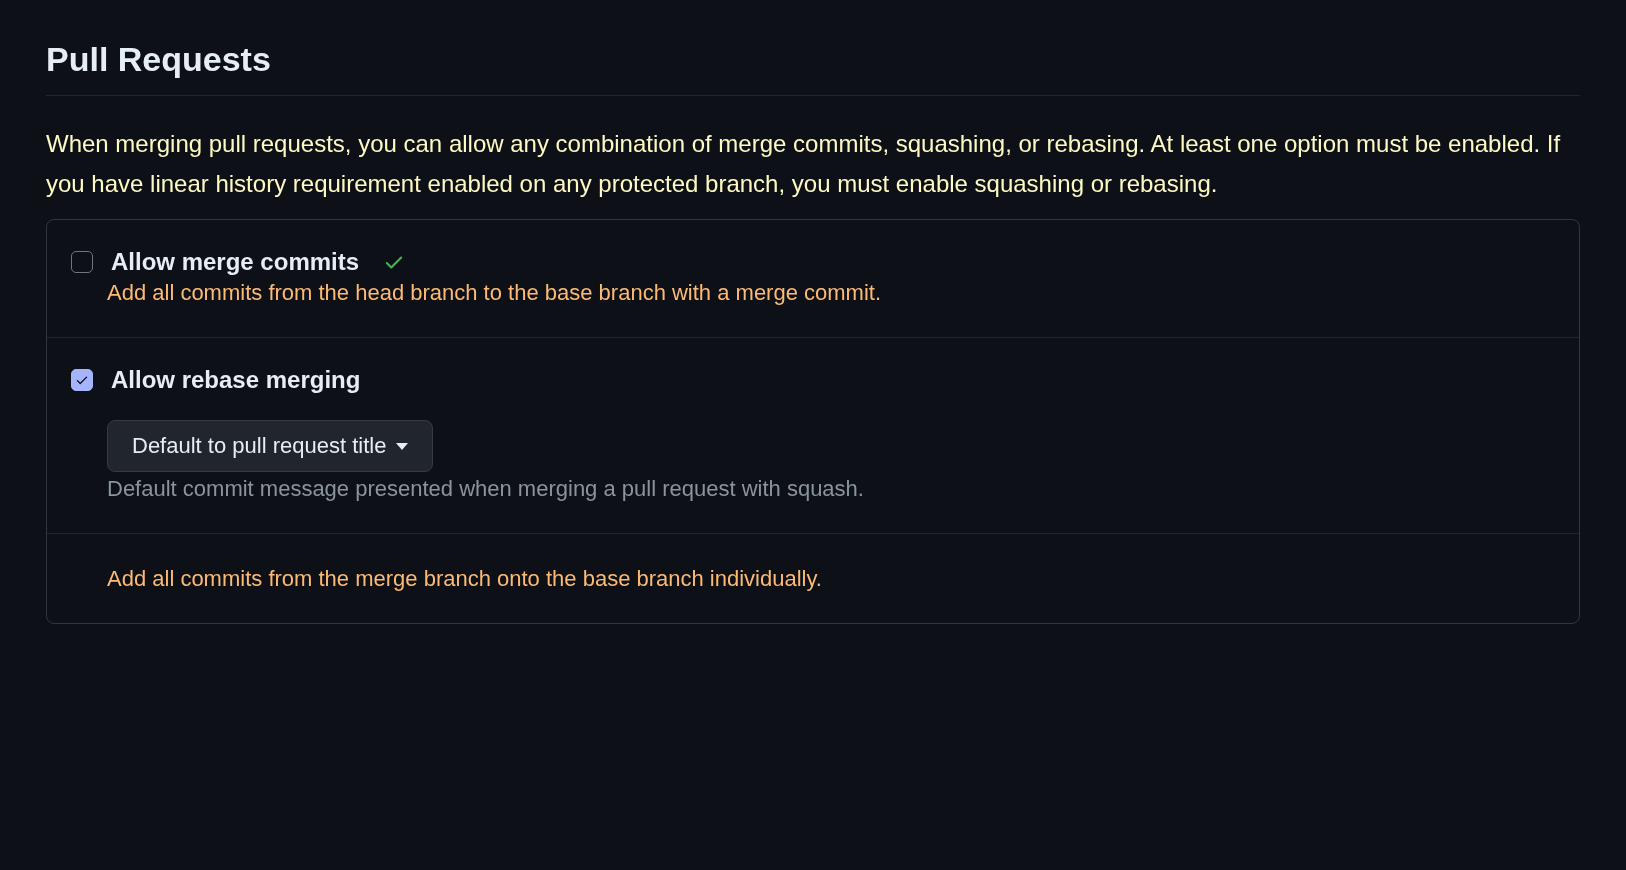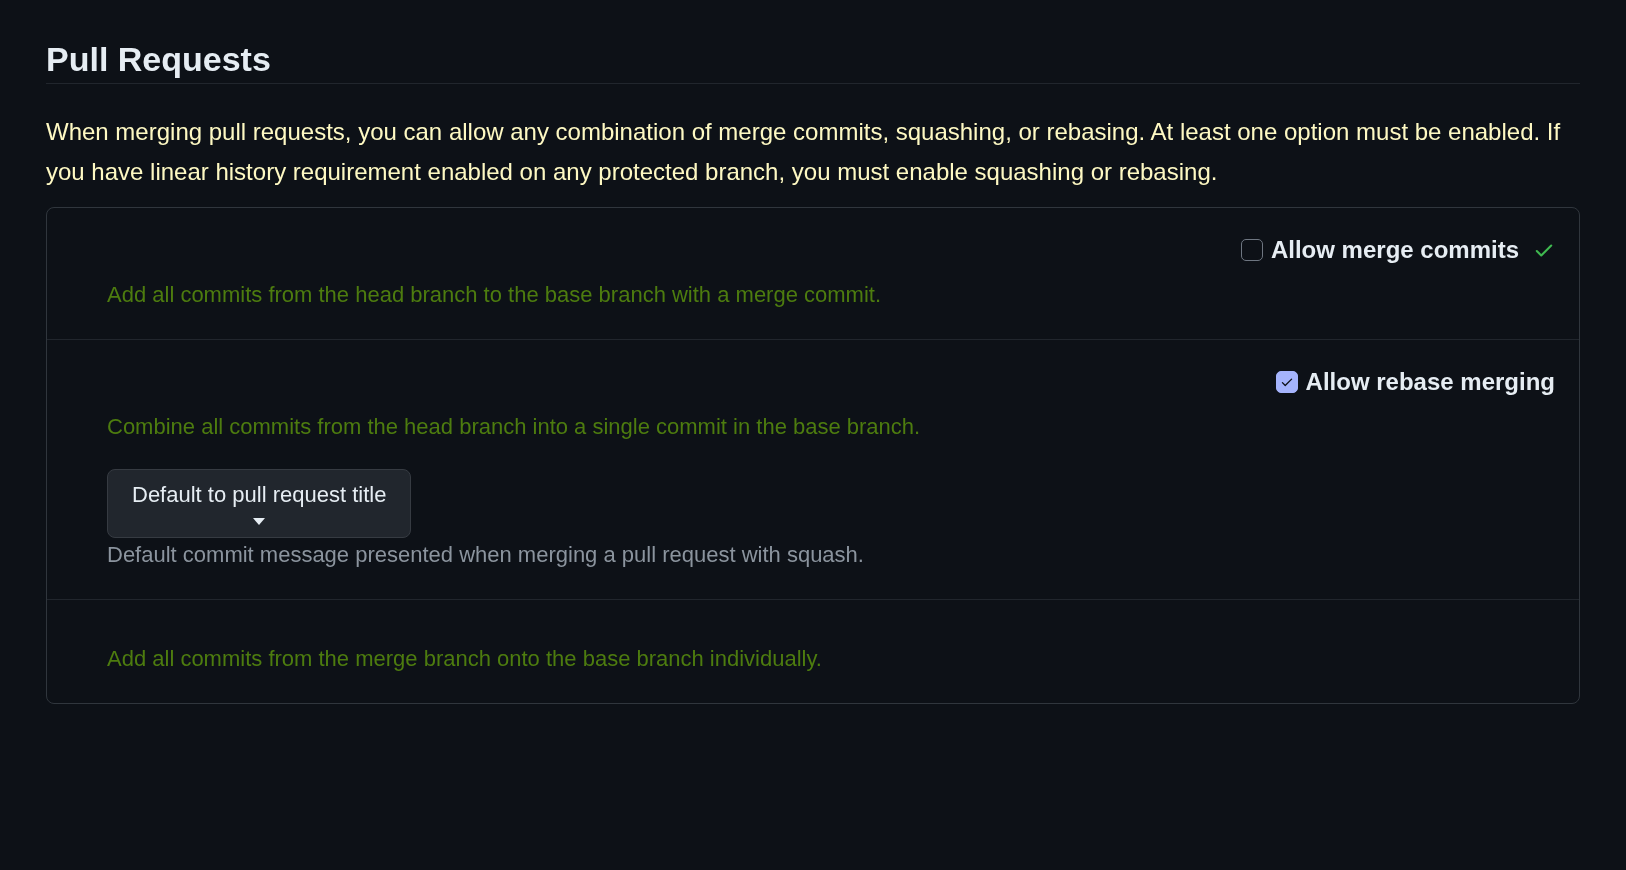--- a/index.html
+++ b/index.html
@@ -8,21 +8,21 @@
     color: #e6edf3;
     font-family: -apple-system, BlinkMacSystemFont, "Segoe UI", Helvetica, Arial, sans-serif;
     width: 1626px;
     height: 870px;
     padding: 40px 46px;
   }
   .section-title {
     font-size: 34px;
     font-weight: 600;
     color: #e6edf3;
-    padding-bottom: 4px;
+    padding-bottom: 16px;
     border-bottom: 1px solid #21262d;
     margin-bottom: 28px;
   }
   .section-description {
     font-size: 24px;
     line-height: 1.65;
     color: #fef9c3;
     margin-bottom: 16px;
   }
   .options-box {
@@ -30,22 +30,21 @@
     border-radius: 8px;
   }
   .option-row {
     padding: 28px 24px 28px 24px;
     border-bottom: 1px solid #21262d;
   }
   .option-row:last-child { border-bottom: none; }
   .option-header {
     display: flex;
     align-items: center;
-    gap: 8px;
-    justify-content: flex-end;
+    gap: 18px;
   }
   .checkbox {
     width: 22px;
     height: 22px;
     border-radius: 5px;
     border: 1.5px solid #6e7681;
     background: #0d1117;
     display: inline-flex;
     align-items: center;
     justify-content: center;
@@ -63,43 +62,42 @@
     font-weight: 600;
     color: #e6edf3;
   }
   .check-icon {
     display: inline-flex;
     align-items: center;
     margin-left: 6px;
   }
   .option-desc {
     font-size: 22px;
-    color: #4d7c0f;
-    margin-top: 14px;
+    color: #fdba74;
+    margin-top: 0;
     margin-left: 36px;
     line-height: 1.5;
   }
   .sub-section {
     margin-top: 26px;
     margin-left: 36px;
   }
   .dropdown-btn {
     display: inline-flex;
     align-items: center;
     gap: 10px;
     background: #21262d;
     border: 1px solid #363b42;
     color: #e6edf3;
     font-size: 22px;
     font-weight: 500;
     padding: 12px 24px;
     border-radius: 8px;
     cursor: pointer;
     font-family: inherit;
-    flex-direction: column;
   }
   .caret-down {
     width: 0; height: 0;
     border-left: 6px solid transparent;
     border-right: 6px solid transparent;
     border-top: 7px solid #e6edf3;
   }
   .sub-desc {
     font-size: 22px;
     color: #8b949e;
@@ -132,21 +130,20 @@
 
   <div class="option-row">
     <div class="option-header">
       <span class="checkbox checked">
         <svg width="14" height="14" viewBox="0 0 16 16">
             <path fill="#0d1117" d="M13.78 4.22a.75.75 0 010 1.06l-7.25 7.25a.75.75 0 01-1.06 0L2.22 9.28a.75.75 0 011.06-1.06L6 10.94l6.72-6.72a.75.75 0 011.06 0z"></path>
           </svg>
       </span>
       <span class="option-label">Allow rebase merging</span>
     </div>
-    <p class="option-desc">Combine all commits from the head branch into a single commit in the base branch.</p>
     <div class="sub-section">
       <button class="dropdown-btn">
         <span>Default to pull request title</span>
         <span class="caret-down"></span>
       </button>
       <p class="sub-desc">Default commit message presented when merging a pull request with squash.</p>
     </div>
   </div>
 
   <div class="option-row">

